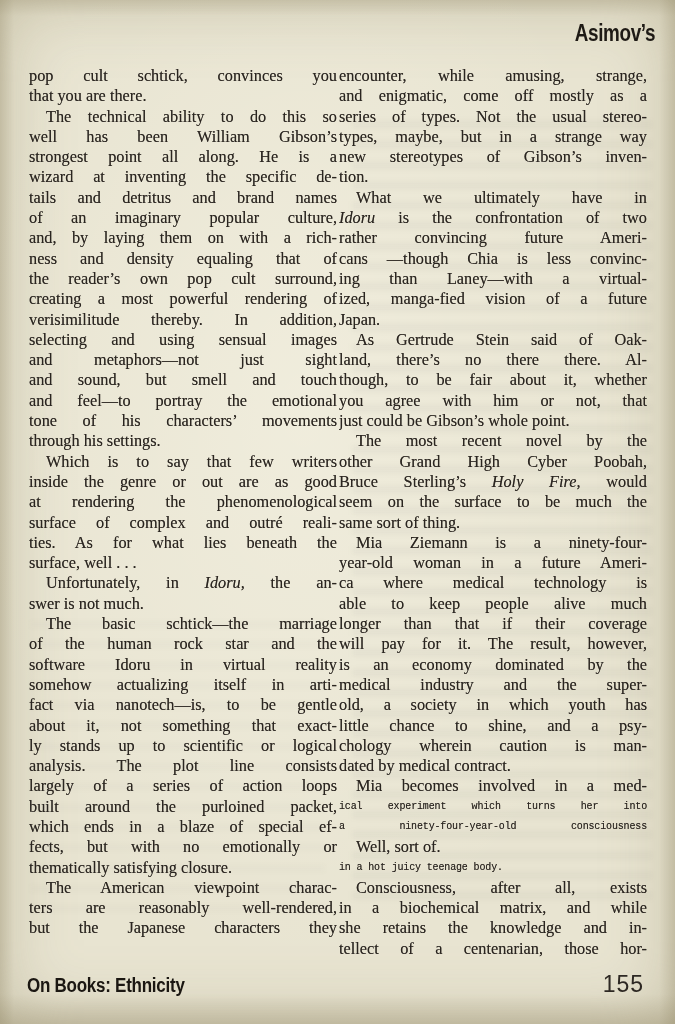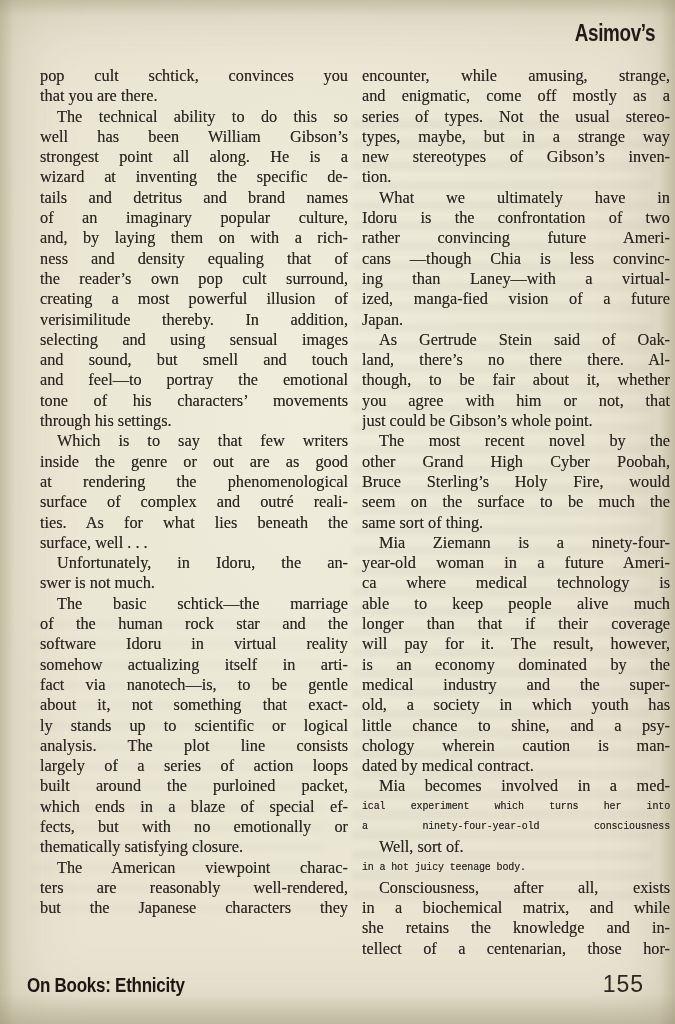--- a/index.html
+++ b/index.html
@@ -49,39 +49,39 @@
     font-size: 23px;
     letter-spacing: -0.4px;
     color: #1e1a15;
     transform: scaleX(0.82);
     transform-origin: 100% 50%;
   }
 
   .columns {
     position: absolute;
     top: 66px;
-    left: 40px;
+    left: 29px;
     display: flex;
-    gap: 14px;
+    gap: 2px;
   }
   .col { width: 308px; }
 
   .line {
     height: 20.3px;
     line-height: 20.3px;
     font-size: 16.3px;
     text-align: justify;
     text-align-last: justify;
     overflow: hidden;
     text-shadow: 0 0 0.45px rgba(42,37,32,0.55);
   }
   .line.end  { text-align: center; text-align-last: left; }
   .line.indent { padding-left: 17px; box-sizing: border-box; }
   .line.small { font-size: 10px; letter-spacing: -0.15px; font-family: Liberation Mono, monospace; }
-  .it { }
+  .it { font-style: italic; }
 
   .footer {
     position: absolute;
     top: 971px;
     left: 27px;
     width: 617px;
     display: flex;
     justify-content: space-between;
     align-items: baseline;
   }
@@ -122,23 +122,24 @@
         <div class="line end"><span>that you are there.</span></div>
         <div class="line indent"><span>The technical ability to do this so</span></div>
         <div class="line"><span>well has been William Gibson’s</span></div>
         <div class="line"><span>strongest point all along. He is a</span></div>
         <div class="line"><span>wizard at inventing the specific de-</span></div>
         <div class="line"><span>tails and detritus and brand names</span></div>
         <div class="line"><span>of an imaginary popular culture,</span></div>
         <div class="line"><span>and, by laying them on with a rich-</span></div>
         <div class="line"><span>ness and density equaling that of</span></div>
         <div class="line"><span>the reader’s own pop cult surround,</span></div>
-        <div class="line"><span>creating a most powerful illusion of</span></div>
+        <div class="line"><span>creating a most powerful rendering of</span></div>
         <div class="line"><span>verisimilitude thereby. In addition,</span></div>
         <div class="line"><span>selecting and using sensual images</span></div>
+        <div class="line"><span>and metaphors—not just sight</span></div>
         <div class="line"><span>and sound, but smell and touch</span></div>
         <div class="line"><span>and feel—to portray the emotional</span></div>
         <div class="line"><span>tone of his characters’ movements</span></div>
         <div class="line end"><span>through his settings.</span></div>
         <div class="line indent"><span>Which is to say that few writers</span></div>
         <div class="line"><span>inside the genre or out are as good</span></div>
         <div class="line"><span>at rendering the phenomenological</span></div>
         <div class="line"><span>surface of complex and outré reali-</span></div>
         <div class="line"><span>ties. As for what lies beneath the</span></div>
         <div class="line end"><span>surface, well . . .</span></div>

